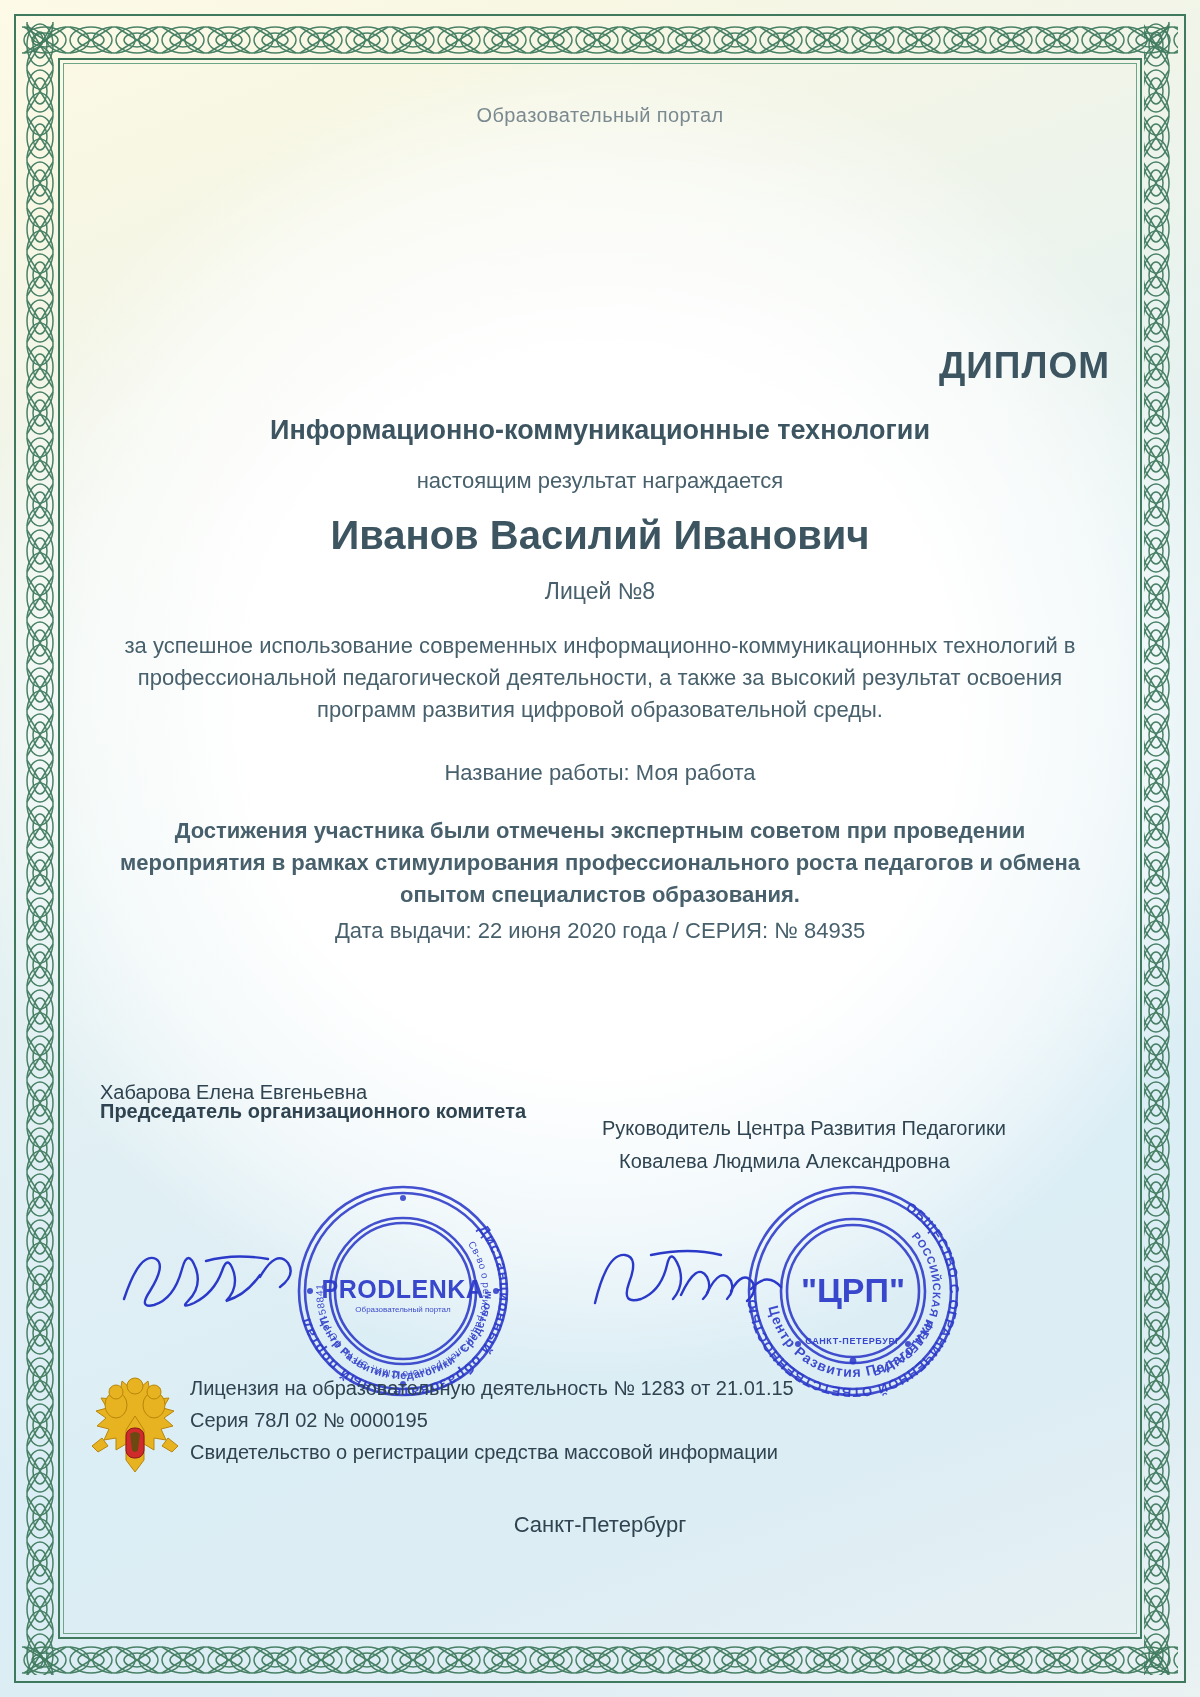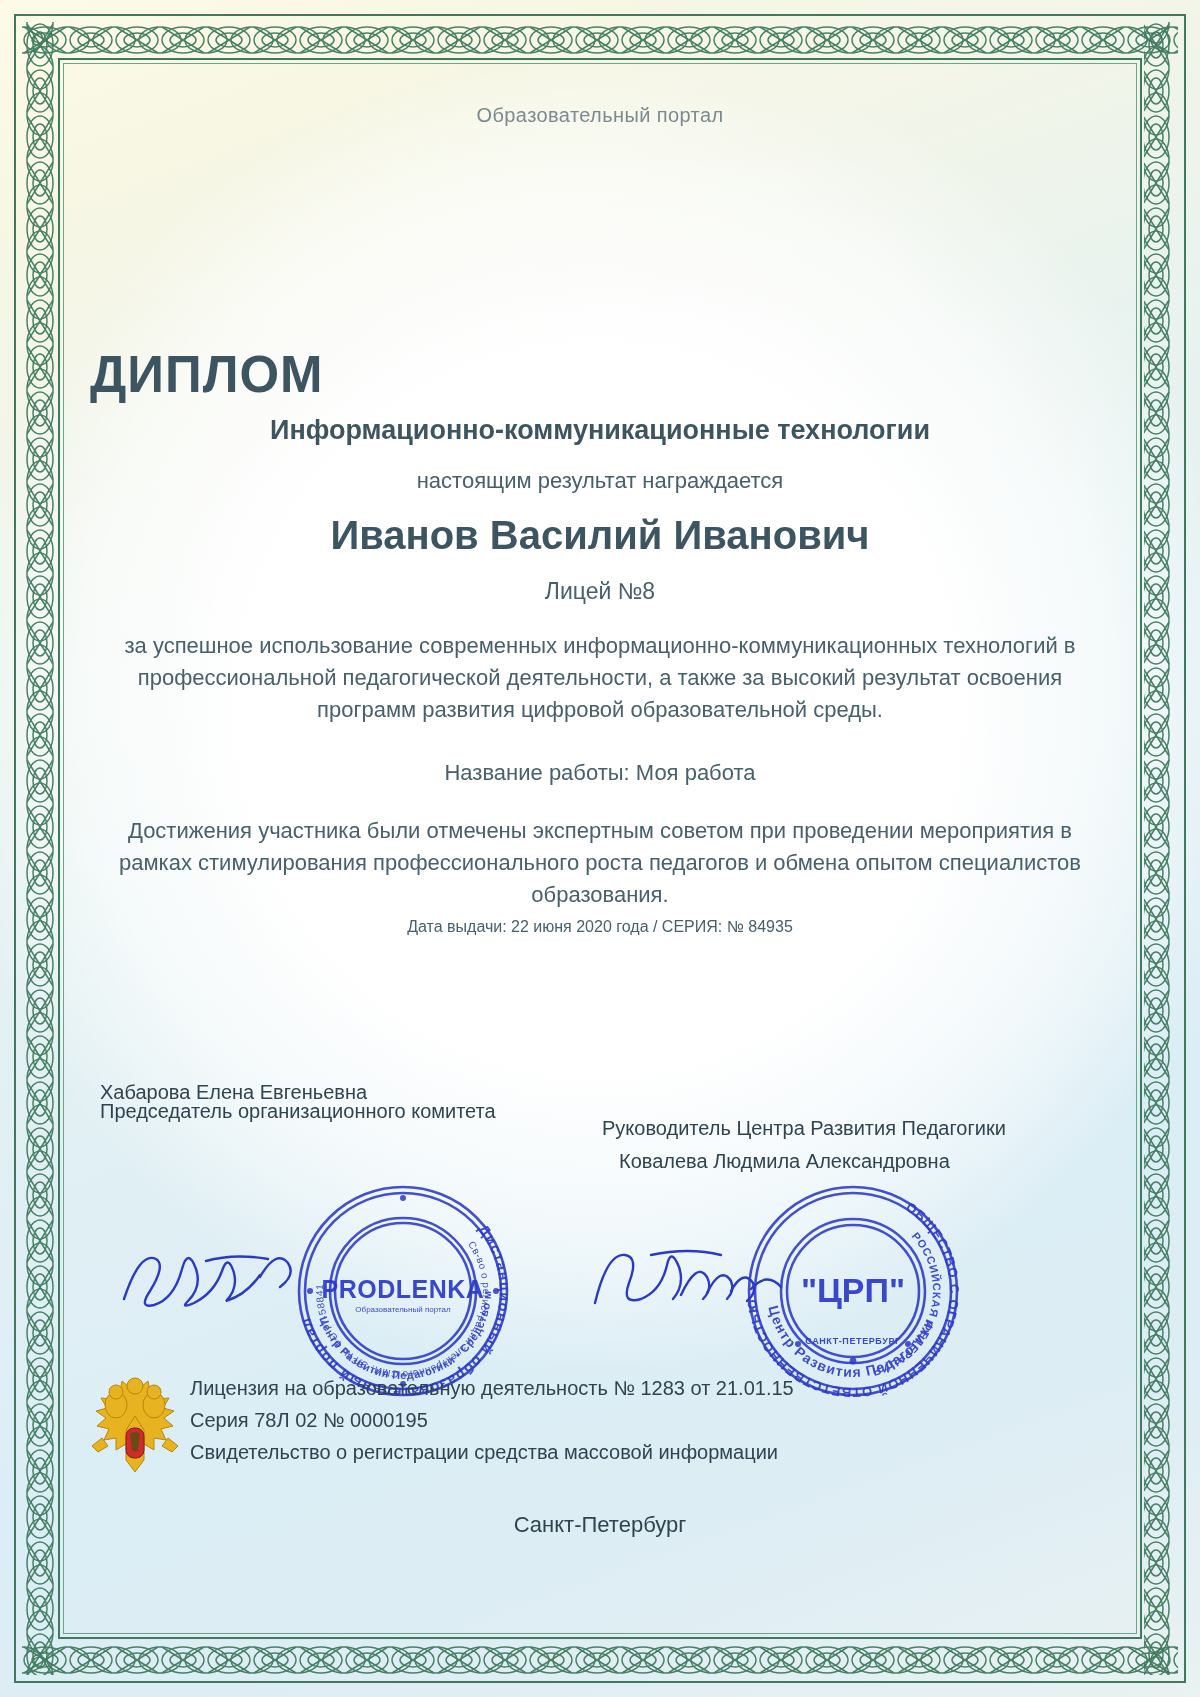--- a/index.html
+++ b/index.html
@@ -78,22 +78,22 @@
     color: #7b8a90;
     letter-spacing: 0.4px;
     margin-top: -14px;
   }
 
   
   .diploma-title {
     position: absolute;
     left: 0; top: 345px;
     width: 1020px;
-    text-align: left;
-    font-size: 51px;
+    text-align: right;
+    font-size: 37px;
     font-weight: bold;
     color: #3c5561;
     letter-spacing: 1px;
   }
   .category {
     position: absolute;
     left: 0; top: 415px;
     width: 1020px;
     text-align: center;
     font-size: 27px;
@@ -143,36 +143,38 @@
     color: #47606c;
   }
   .body-para-2 {
     position: absolute;
     left: 20px; top: 815px;
     width: 980px;
     text-align: center;
     font-size: 22px;
     line-height: 32px;
     color: #47606c;
+    font-weight: bold;
   }
   .issue-line {
     position: absolute;
     left: 0; top: 918px;
     width: 1020px;
     text-align: center;
-    font-size: 16px;
+    font-size: 22px;
     color: #47606c;
   }
 
   
   .sig-left-role {
     position: absolute;
     left: 10px; top: 1100px;
     font-size: 20px;
     color: #2f4450;
+    font-weight: bold;
   }
   .sig-left-name {
     position: absolute;
     left: 10px; top: 1081px;
     font-size: 20px;
     color: #2f4450;
   }
   .sig-right-role {
     position: absolute;
     left: 512px; top: 1092px;

